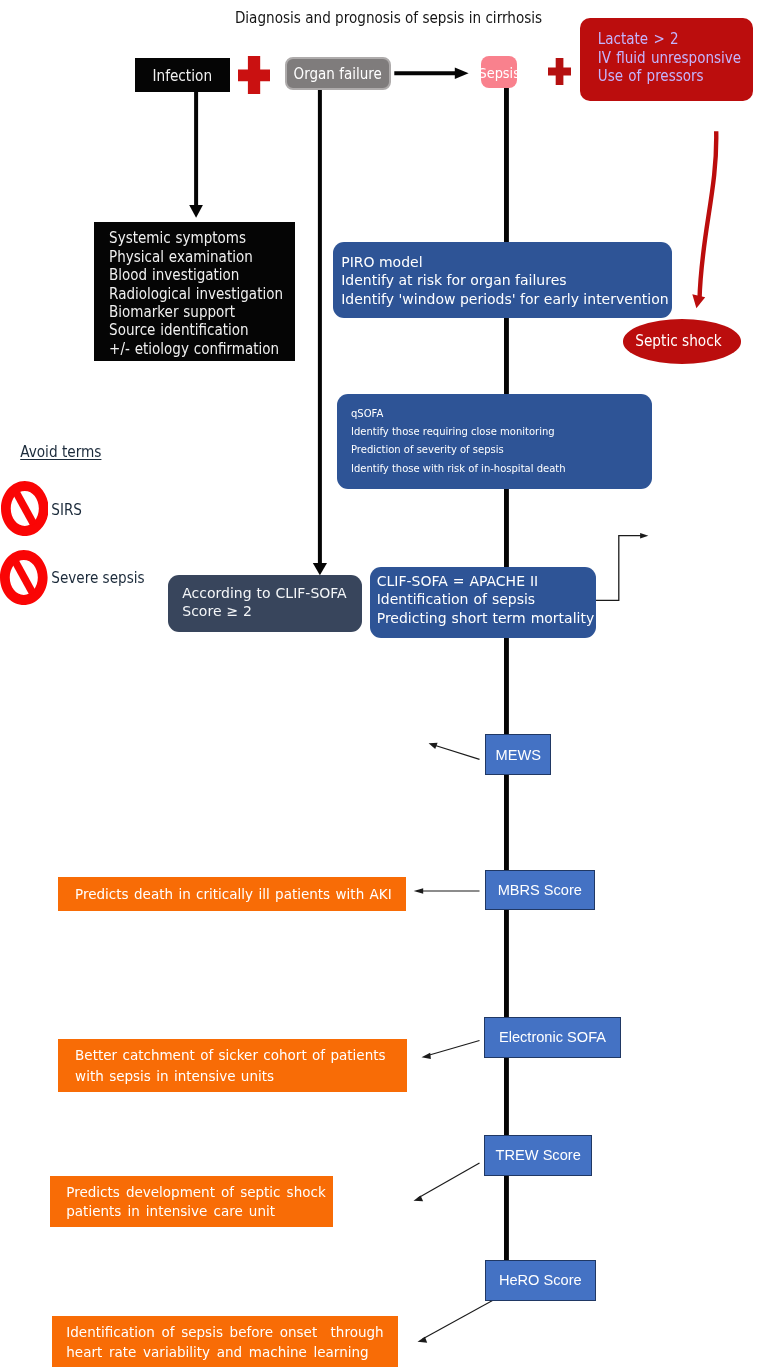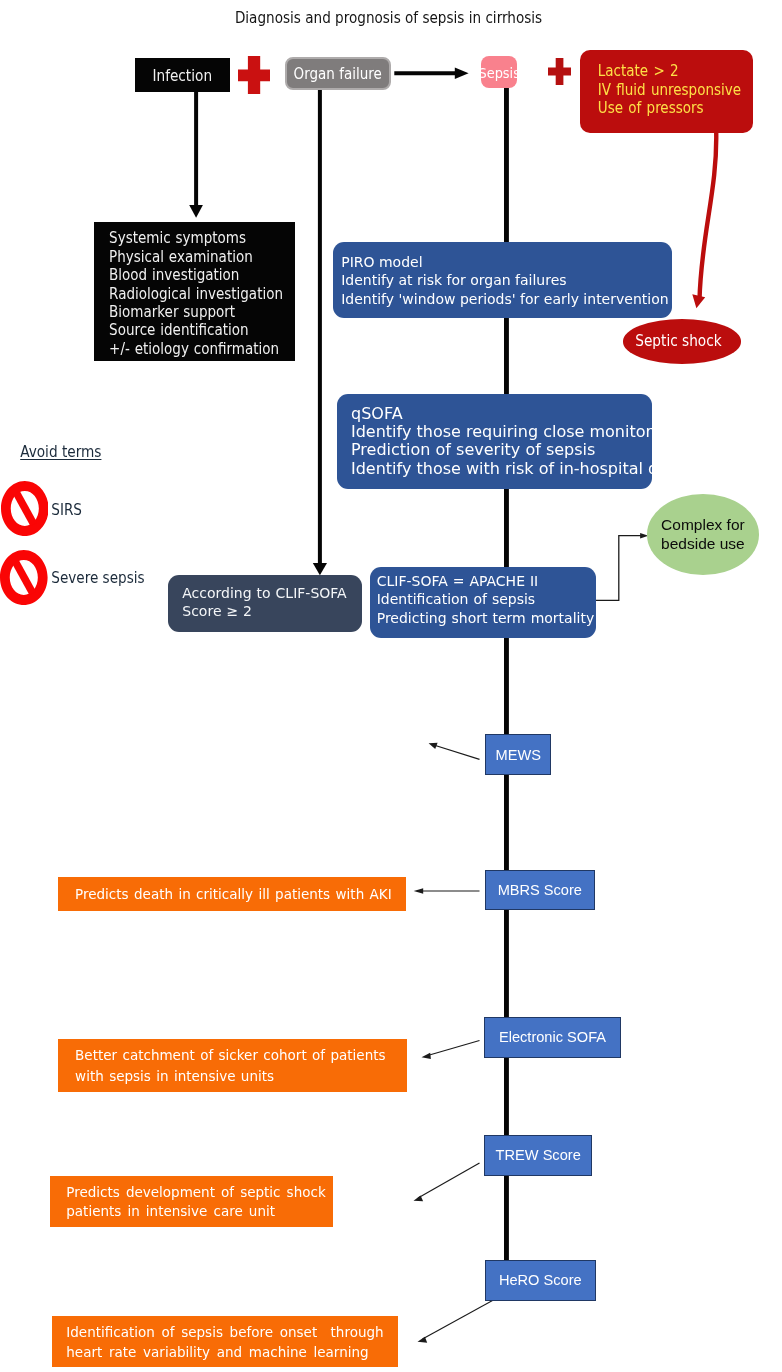--- a/index.html
+++ b/index.html
@@ -20,43 +20,43 @@
       font-family:"DejaVu Sans",sans-serif;font-stretch:condensed;font-size:15.2px;}
   .plus{position:absolute;}
   .plus1{left:238.1px;top:55.7px;width:32.2px;height:38.5px;}
   .box-organ{left:284.6px;top:56.9px;width:106.2px;height:33.3px;background:#7f7c7c;
       border:2px solid #aeabab;border-radius:8px;align-items:center;justify-content:center;padding-top:1px;
       color:#ffffff;font-family:"DejaVu Sans",sans-serif;font-stretch:condensed;font-size:15px;}
   .box-sepsis{left:481.2px;top:56px;width:36px;height:32.1px;background:#f9818d;border-radius:8px;
       align-items:center;justify-content:center;color:#ffffff;padding-top:1.6px;
       font-family:"DejaVu Sans",sans-serif;font-stretch:condensed;font-size:14.4px;}
   .plus2{left:548.4px;top:57.9px;width:23.1px;height:27.1px;}
-  .box-criteria{left:580.3px;top:50px;width:172.7px;height:82.8px;background:#bb0d0d;border-radius:10px;
-      flex-direction:column;justify-content:flex-start;padding:12.2px 0 0 17.5px;color:#fde047;
+  .box-criteria{left:580.3px;top:18px;width:172.7px;height:82.8px;background:#bb0d0d;border-radius:10px;
+      flex-direction:column;justify-content:flex-start;padding:12.2px 0 0 17.5px;color:#c4b5fd;
       font-family:"DejaVu Sans",sans-serif;font-stretch:condensed;font-size:15px;line-height:18.4px;word-spacing:1px;}
 
   
   .box-workup{left:93.6px;top:222.4px;width:201.6px;height:138.8px;background:#050505;
       flex-direction:column;justify-content:center;padding:4px 0 0 15.5px;color:#f0f0f0;
       font-family:"DejaVu Sans",sans-serif;font-stretch:condensed;font-size:15px;line-height:18.4px;word-spacing:0.6px;}
 
   
   .box-piro{left:333.2px;top:241.5px;width:339.1px;height:76.2px;background:#2e5496;border-radius:11px;
       flex-direction:column;justify-content:center;padding:2px 0 0 8px;color:#ffffff;
       font-family:"DejaVu Sans",sans-serif;font-size:14px;line-height:18.2px;}
 
   
   .ell-shock{left:622.5px;top:319px;width:118.9px;height:44.5px;background:#bb0d0d;border-radius:50%;
       align-items:center;justify-content:center;color:#ffffff;padding-right:7px;
       font-family:"DejaVu Sans",sans-serif;font-stretch:condensed;font-size:15.2px;}
 
   
   .box-qsofa{left:336.8px;top:394.4px;width:314.9px;height:94.2px;background:#2e5496;border-radius:11px;
       flex-direction:column;justify-content:center;padding-left:14.2px;color:#ffffff;
-      font-family:"DejaVu Sans",sans-serif;font-size:16px;line-height:18.2px;}
+      font-family:"DejaVu Sans",sans-serif;font-size:10px;line-height:18.2px;}
 
   
   .avoid-head{position:absolute;left:20.2px;top:443.3px;
       font-family:"DejaVu Sans",sans-serif;font-stretch:condensed;font-size:15.2px;color:#1b2a3a;
       text-decoration:underline;text-underline-offset:2.3px;text-decoration-thickness:1.2px;}
   .noicon{position:absolute;}
   .noicon1{left:0.6px;top:481.1px;width:47.6px;height:55.1px;}
   .noicon2{left:0.2px;top:550.3px;width:47.6px;height:55.1px;}
   .avoid-term{position:absolute;font-family:"DejaVu Sans",sans-serif;font-stretch:condensed;
       font-size:15.1px;color:#1b2a3a;}
@@ -241,24 +241,20 @@
     <div>According to CLIF-SOFA</div>
     <div>Score ≥ 2</div>
   </div>
 
   <div class="node box-apache">
     <div>CLIF-SOFA = APACHE II</div>
     <div>Identification of sepsis</div>
     <div>Predicting short term mortality</div>
   </div>
 
-  <div class="node ell-complex">
-    <div>Complex for</div>
-    <div>bedside use</div>
-  </div>
 
 
   <div class="node score s1">
     <span>MEWS</span>
   </div>
 
   <div class="node score s2">
     <span>MBRS Score</span>
   </div>
   <div class="node note n2">

